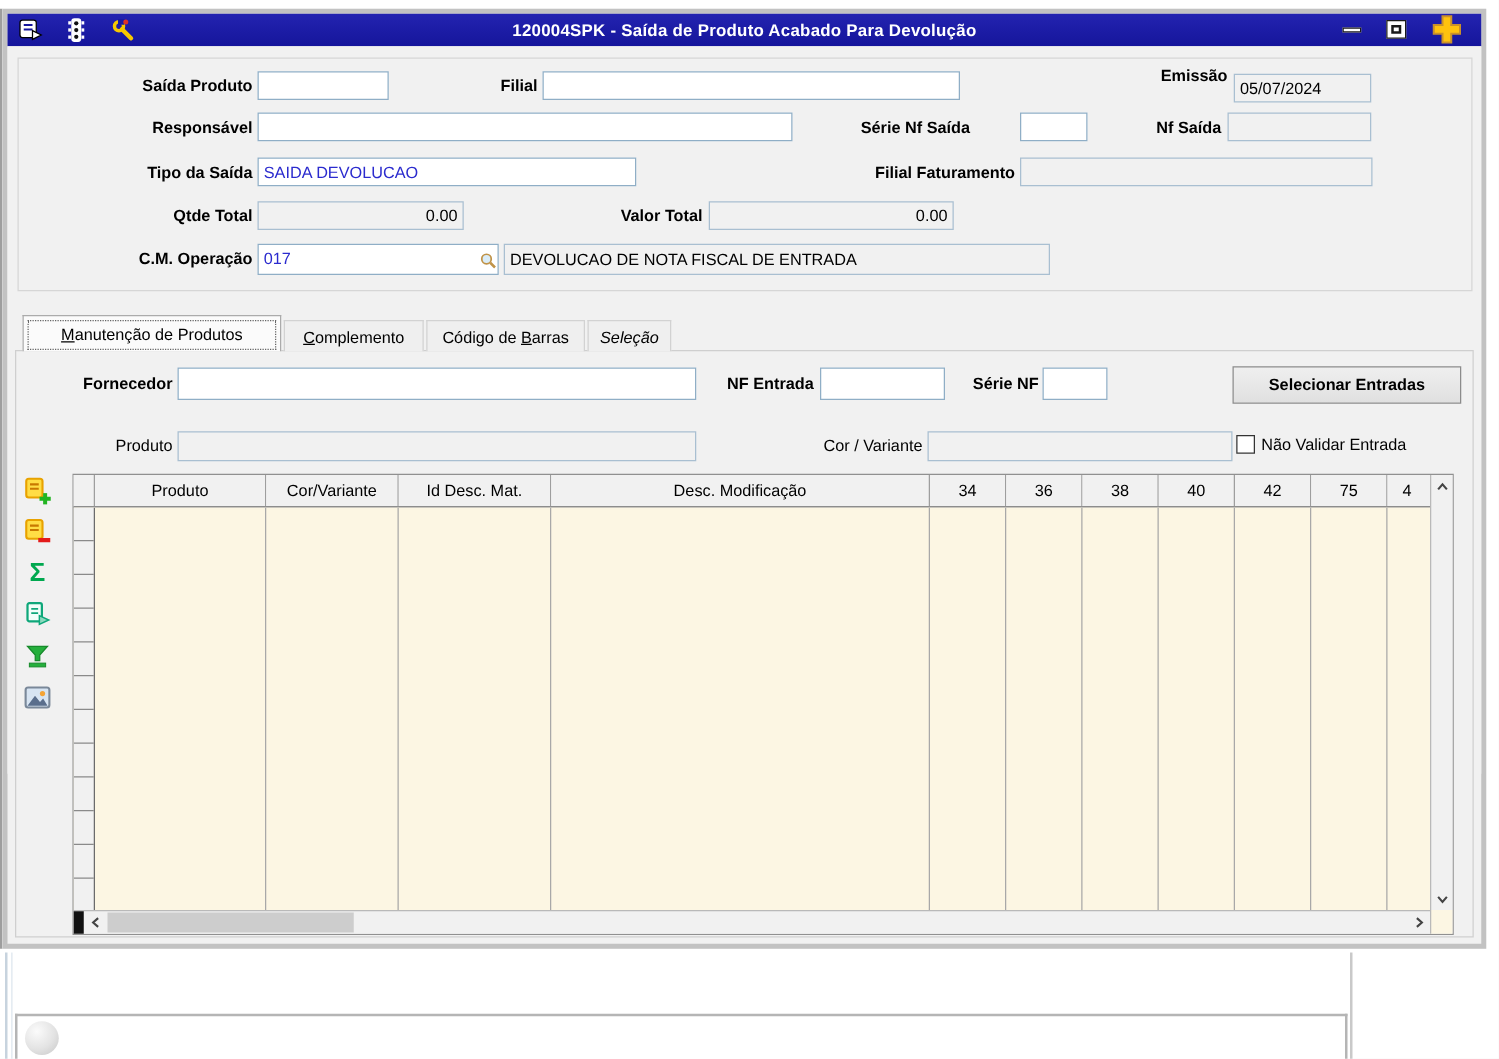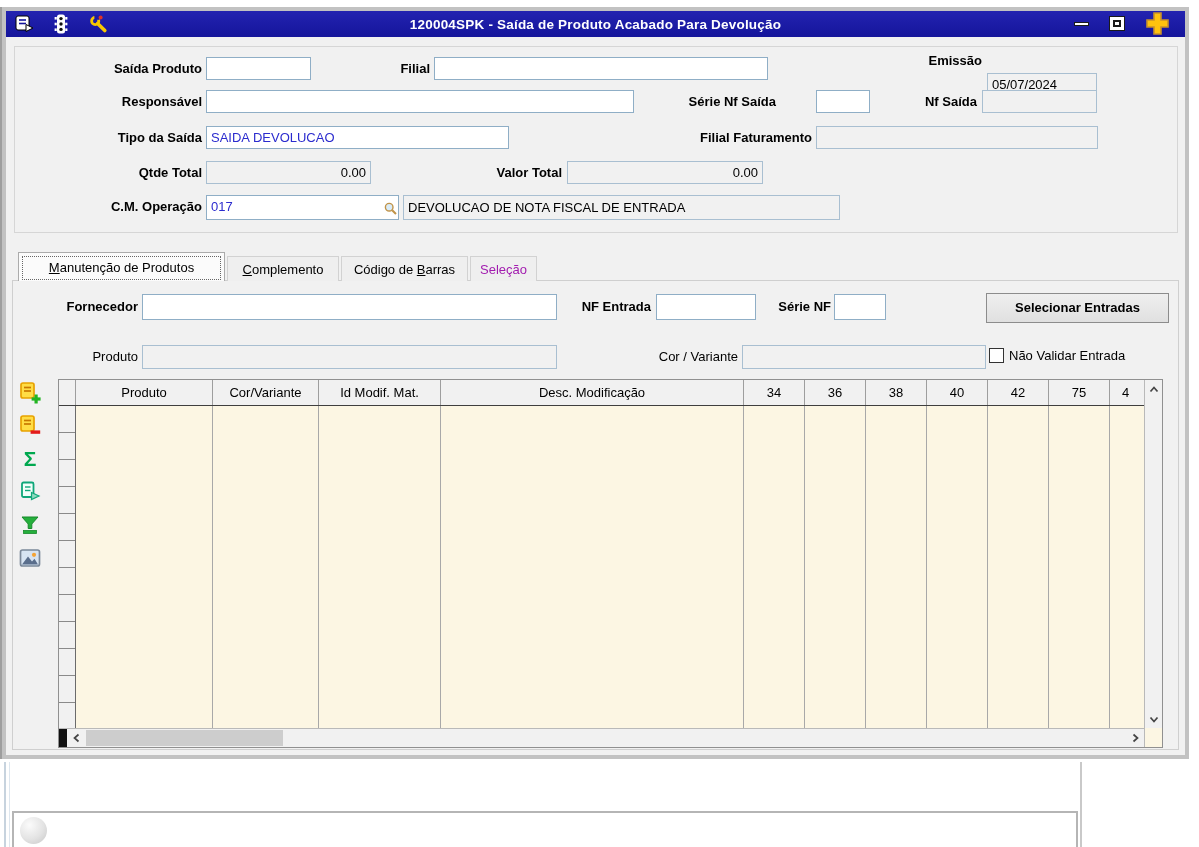--- a/index.html
+++ b/index.html
@@ -30,21 +30,21 @@
   .field.readonly { background:#F1F1F1; border-color:#A9BFD1; }
   .field.num { text-align:right; }
   .blue { color:#2B2BCE; }
   .mag { position:absolute; right:1px; bottom:-2px; }
 
   
   .tabs { position:absolute; left:12px; top:215px; height:29px; display:flex; align-items:flex-end; }
   .tab { height:25px; background:#EFEFEF; border:1px solid #D2D2D2; border-bottom:none; display:flex; align-items:center; justify-content:center; margin-right:2px; position:relative; z-index:3; }
   .tab.active { height:29px; background:#FBFBFB; border:1px solid #ABABAB; border-bottom:none; z-index:4; }
   .tab.active::after { content:""; position:absolute; inset:3px 3px 1px 3px; border:1px dotted #666; }
-  .tab.disabled { color:#a21caf; }
+  .tab.disabled { color:#000000;font-style:italic; }
 
   
   .tabpanel { position:absolute; left:6px; top:243px; width:1167px; height:470px; border:1px solid #CFCFCF; background:#F1F1F1; }
   .btn { position:absolute; background:linear-gradient(#EFEFEF,#E0E0E0); border:1px solid #8C8C8C; font-weight:bold; text-align:center; line-height:28px; cursor:default; }
   .checkbox { position:absolute; width:15px; height:15px; background:#fff; border:1.5px solid #333; }
   .cb-label { position:absolute; line-height:16px; font-weight:normal; white-space:nowrap; }
 
   
   .side-toolbar { position:absolute; left:4px; top:100px; width:36px; display:flex; flex-direction:column; gap:9px; }
   .tool-btn { width:26px; height:24px; display:flex; align-items:center; justify-content:center; }
@@ -129,21 +129,21 @@
 
   <div class="client">
 
     <div class="groupbox"></div>
 
     <div class="label" style="left:26px;top:20px;width:170px">Saída Produto</div>
     <div class="field" style="left:200px;top:20px;width:105px"></div>
     <div class="label" style="left:324px;top:20px;width:100px">Filial</div>
     <div class="field" style="left:428px;top:20px;width:334px"></div>
     <div class="label" style="left:876px;top:12px;width:100px">Emissão</div>
-    <div class="field readonly" style="left:981px;top:36px;width:110px">05/07/2024</div>
+    <div class="field readonly" style="left:981px;top:22px;width:110px">05/07/2024</div>
 
     <div class="label" style="left:26px;top:53px;width:170px">Responsável</div>
     <div class="field" style="left:200px;top:53px;width:428px"></div>
     <div class="label" style="left:620px;top:53px;width:150px">Série Nf Saída</div>
     <div class="field" style="left:810px;top:53px;width:54px"></div>
     <div class="label" style="left:871px;top:53px;width:100px">Nf Saída</div>
     <div class="field readonly" style="left:976px;top:53px;width:115px"></div>
 
     <div class="label" style="left:26px;top:89px;width:170px">Tipo da Saída</div>
     <div class="field blue" style="left:200px;top:89px;width:303px">SAIDA DEVOLUCAO</div>
@@ -241,21 +241,21 @@
               <polygon points="4,18.5 10,10.5 14,15.5 16.5,12.8 20,18.5" fill="#5A6E8C"></polygon>
             </svg>
           </div>
         </div>
 
       <div class="grid">
         <div class="grid-header" id="grid-header">
             <div class="gh-cell" style="width: 17px;"></div>
             <div class="gh-cell" style="width: 137px;">Produto</div>
             <div class="gh-cell" style="width: 106px;">Cor/Variante</div>
-            <div class="gh-cell" style="width: 122px;">Id Modif. Mat.</div>
+            <div class="gh-cell" style="width: 122px;">Id Desc. Mat.</div>
             <div class="gh-cell" style="width: 303px;">Desc. Modificação</div>
             <div class="gh-cell" style="width: 61px;">34</div>
             <div class="gh-cell" style="width: 61px;">36</div>
             <div class="gh-cell" style="width: 61px;">38</div>
             <div class="gh-cell" style="width: 61px;">40</div>
             <div class="gh-cell" style="width: 61px;">42</div>
             <div class="gh-cell" style="width: 61px;">75</div>
             <div class="gh-cell" style="width: 36px; border-right: none; text-align: left; padding-left: 12px;">4</div>
           </div>
         <div class="grid-body" id="grid-body">

